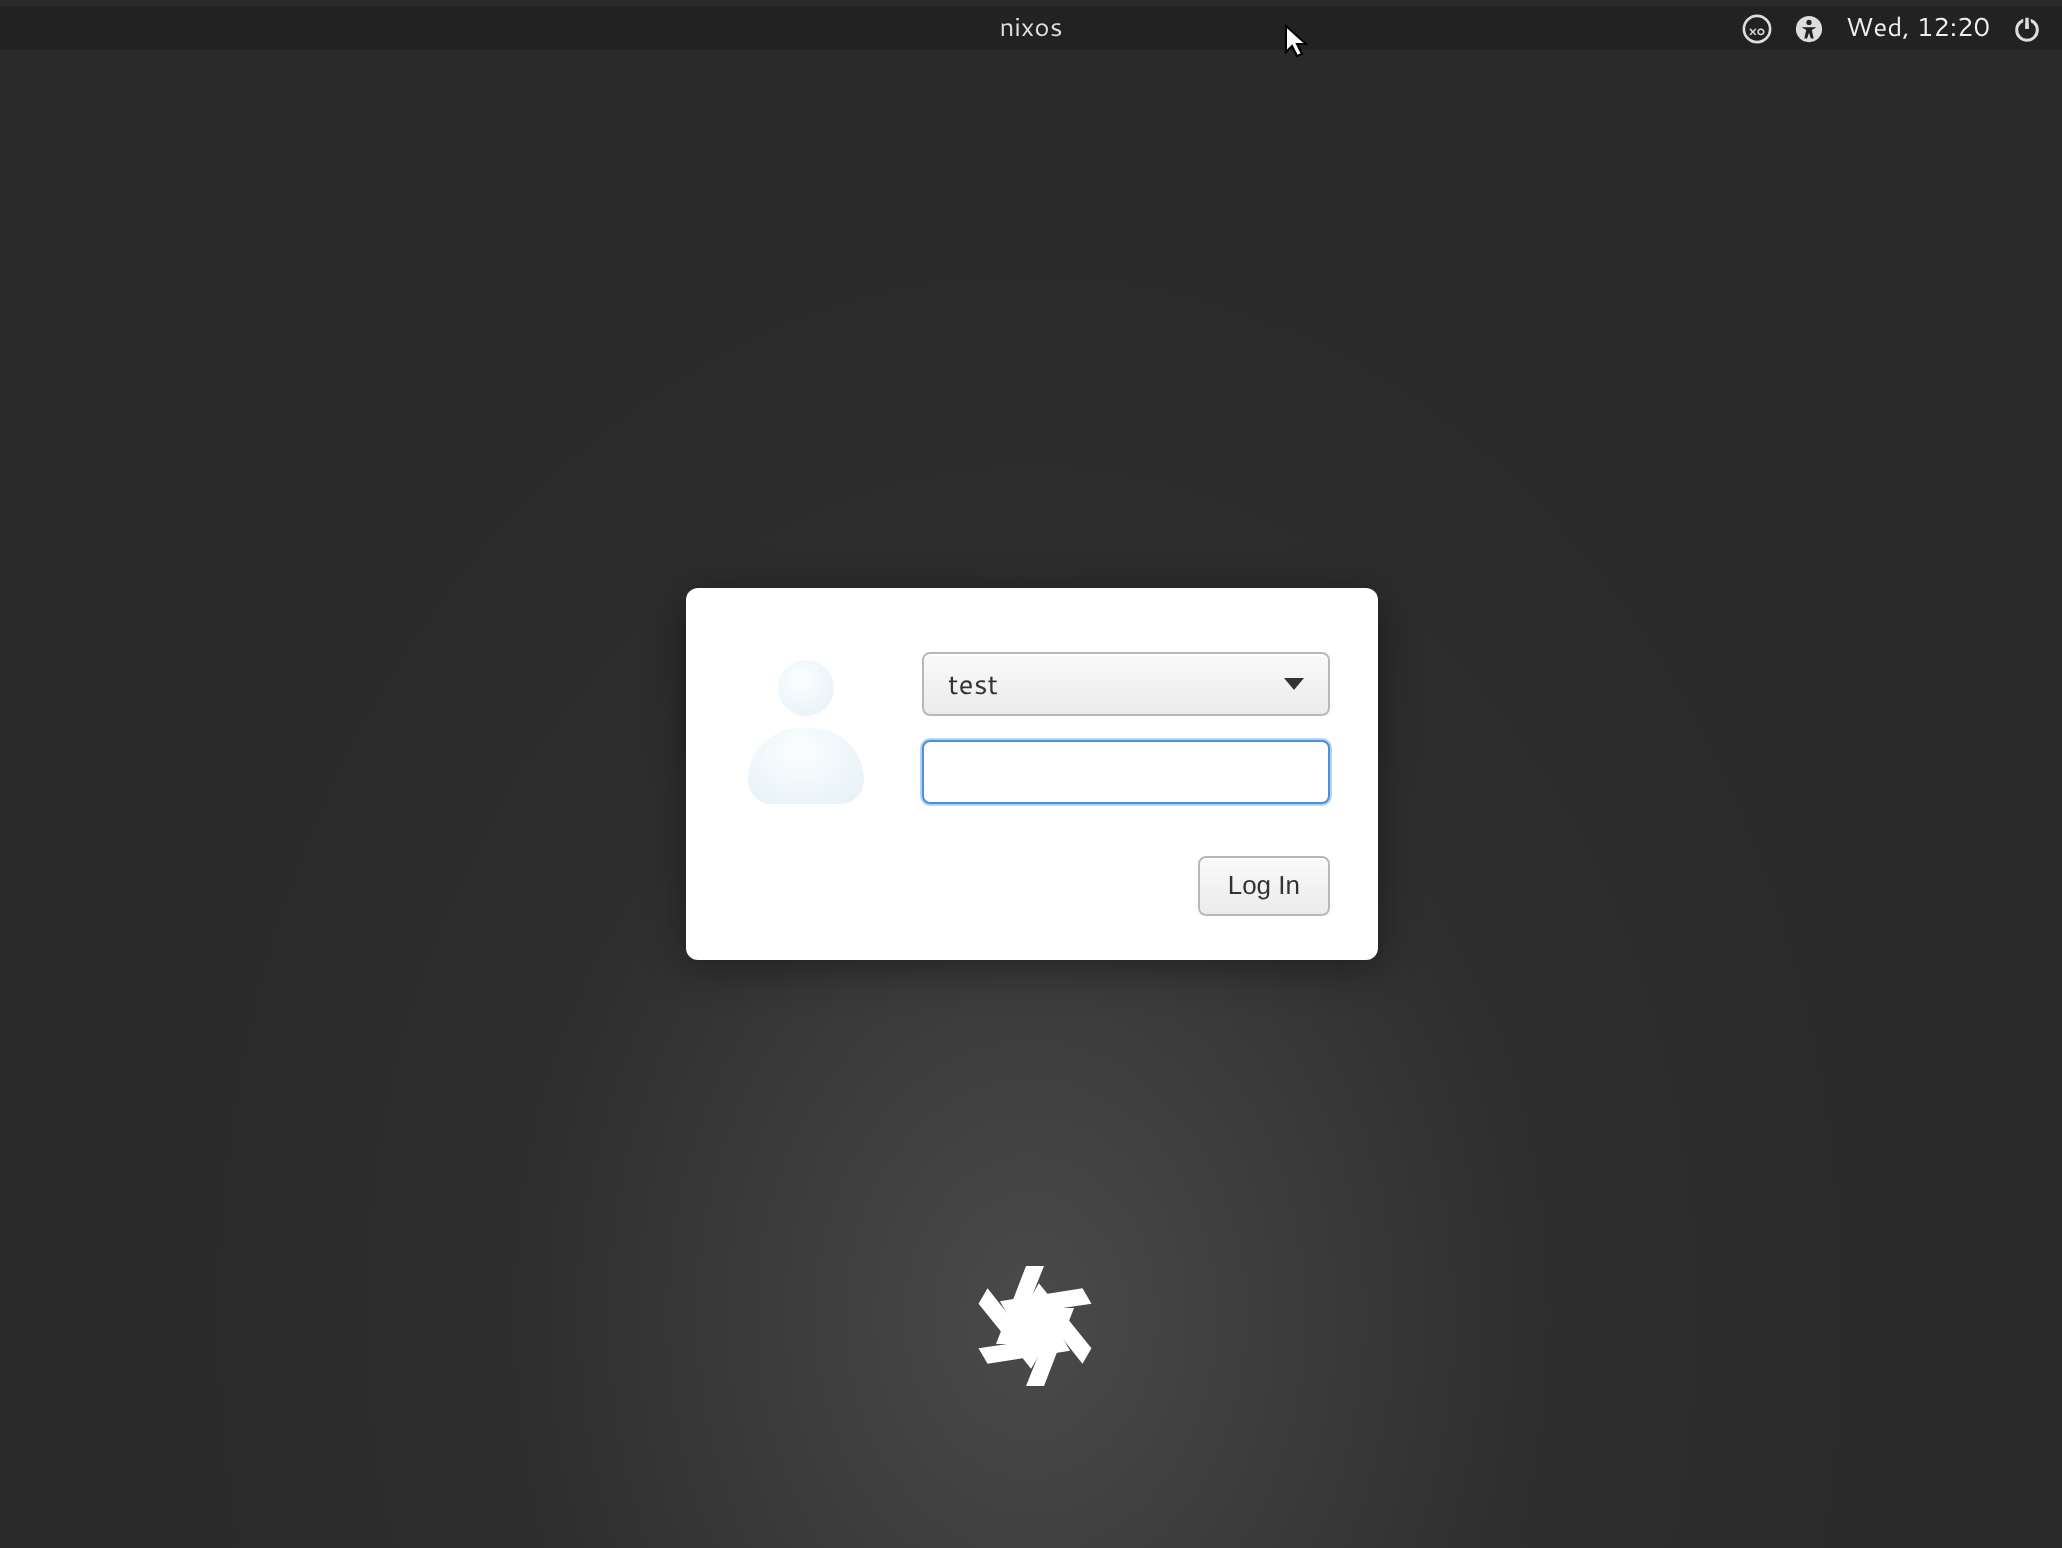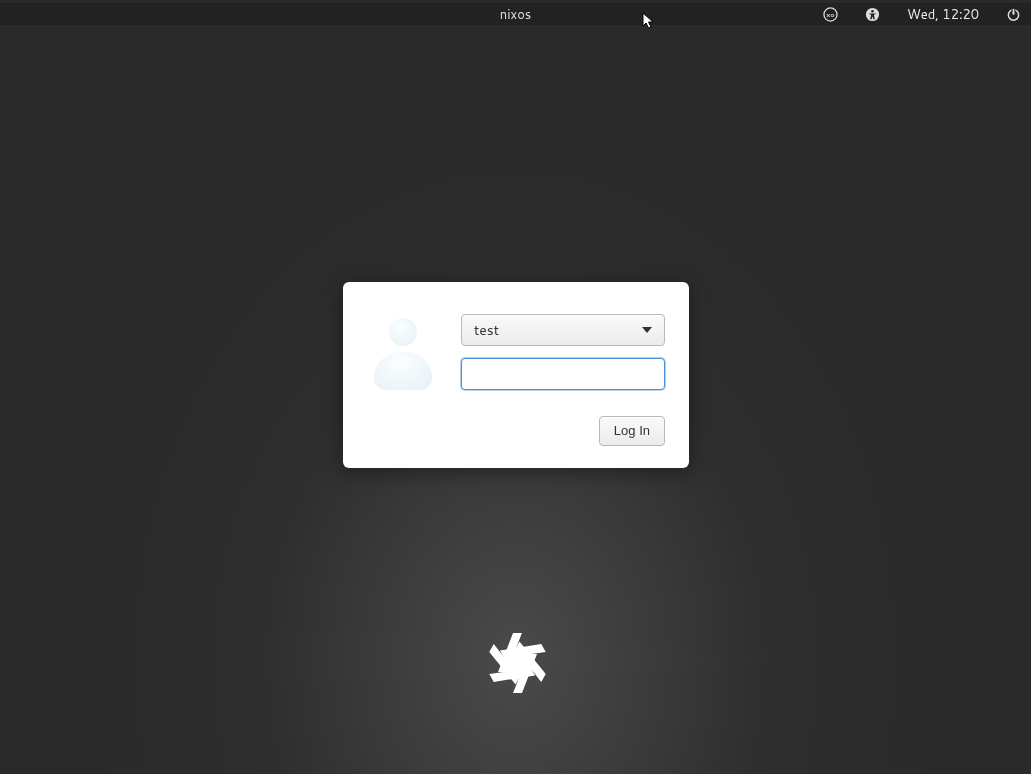--- a/index.html
+++ b/index.html
@@ -30,21 +30,21 @@
     .top-bar-hostname {
       position: absolute;
       left: 50%;
       transform: translateX(-50%);
       color: #ddd;
     }
     .top-bar-right {
       margin-left: auto;
       display: flex;
       align-items: center;
-      gap: 26px;
+      gap: 10px;
       padding-right: 10px;
     }
     .top-icon {
       width: 16px;
       height: 16px;
       display: flex;
       align-items: center;
       justify-content: center;
     }
     .top-icon svg {
@@ -52,21 +52,21 @@
       height: 15px;
       fill: #ddd;
     }
     .clock {
       font-weight: normal;
       color: #eee;
     }
     .login-panel {
       position: absolute;
       left: 343px;
-      top: 282px;
+      top: 294px;
       width: 346px;
       height: 186px;
       background: #fff;
       border-radius: 6px;
       box-shadow: 0 4px 20px rgba(0,0,0,0.4);
       padding: 32px 24px 22px 24px;
       display: flex;
       gap: 22px;
     }
     .avatar {

